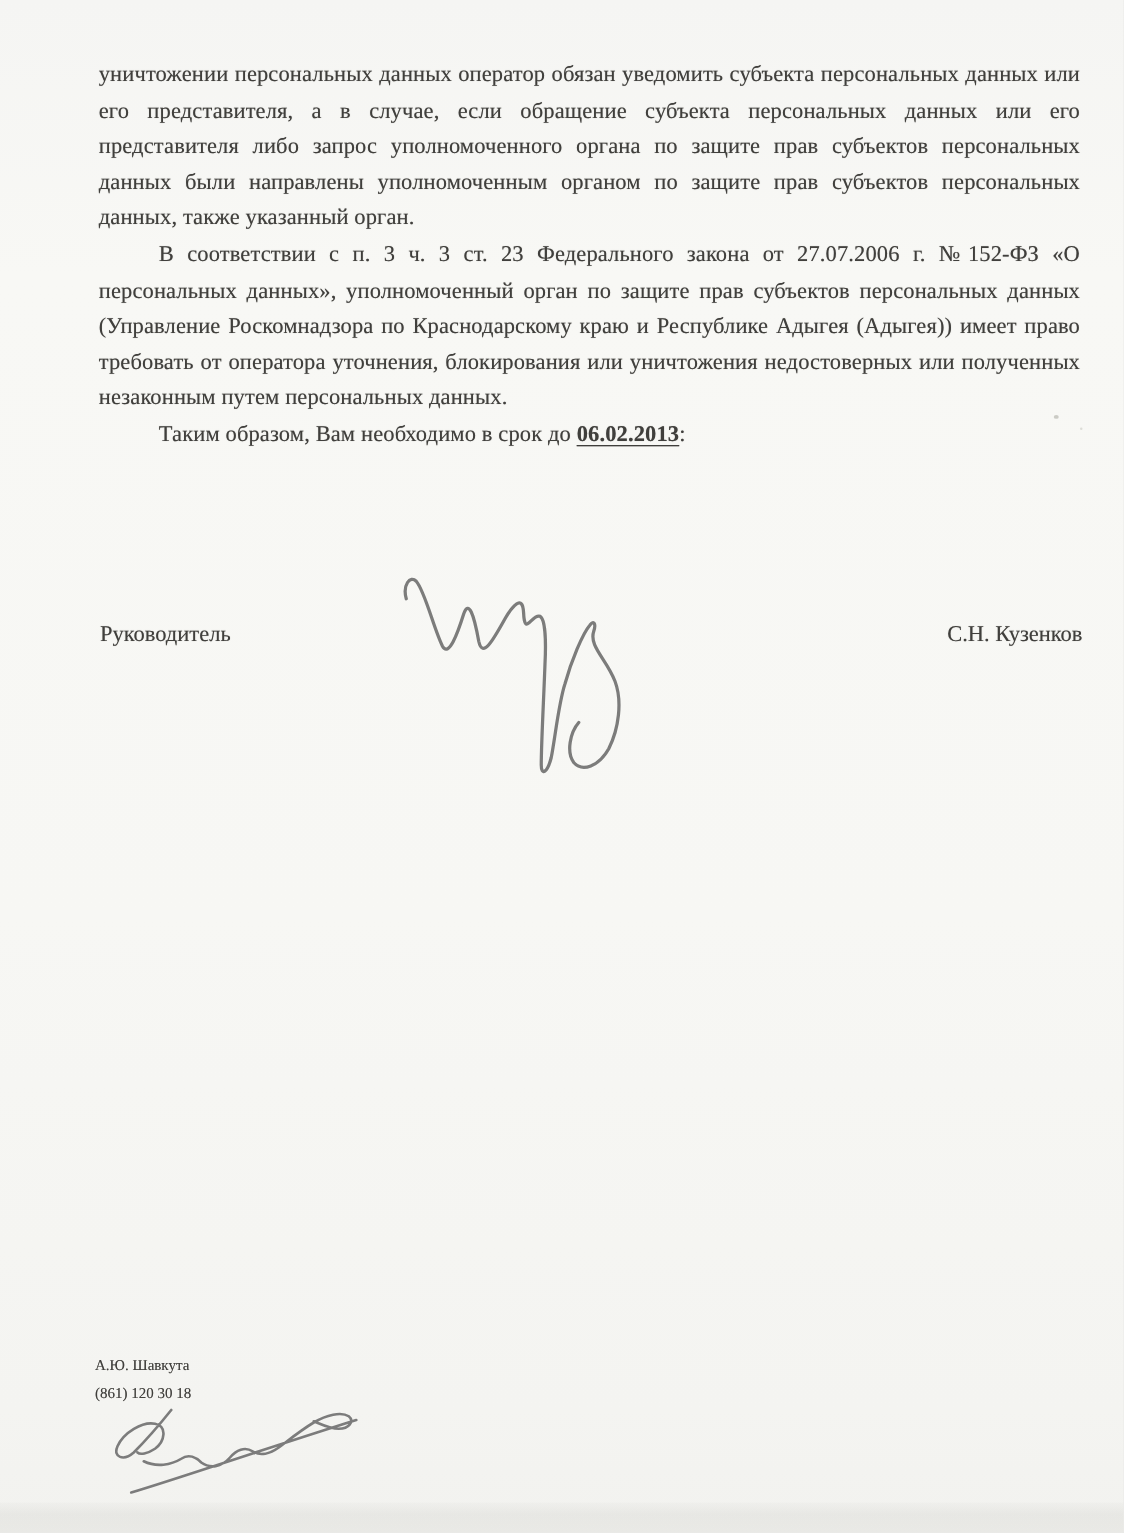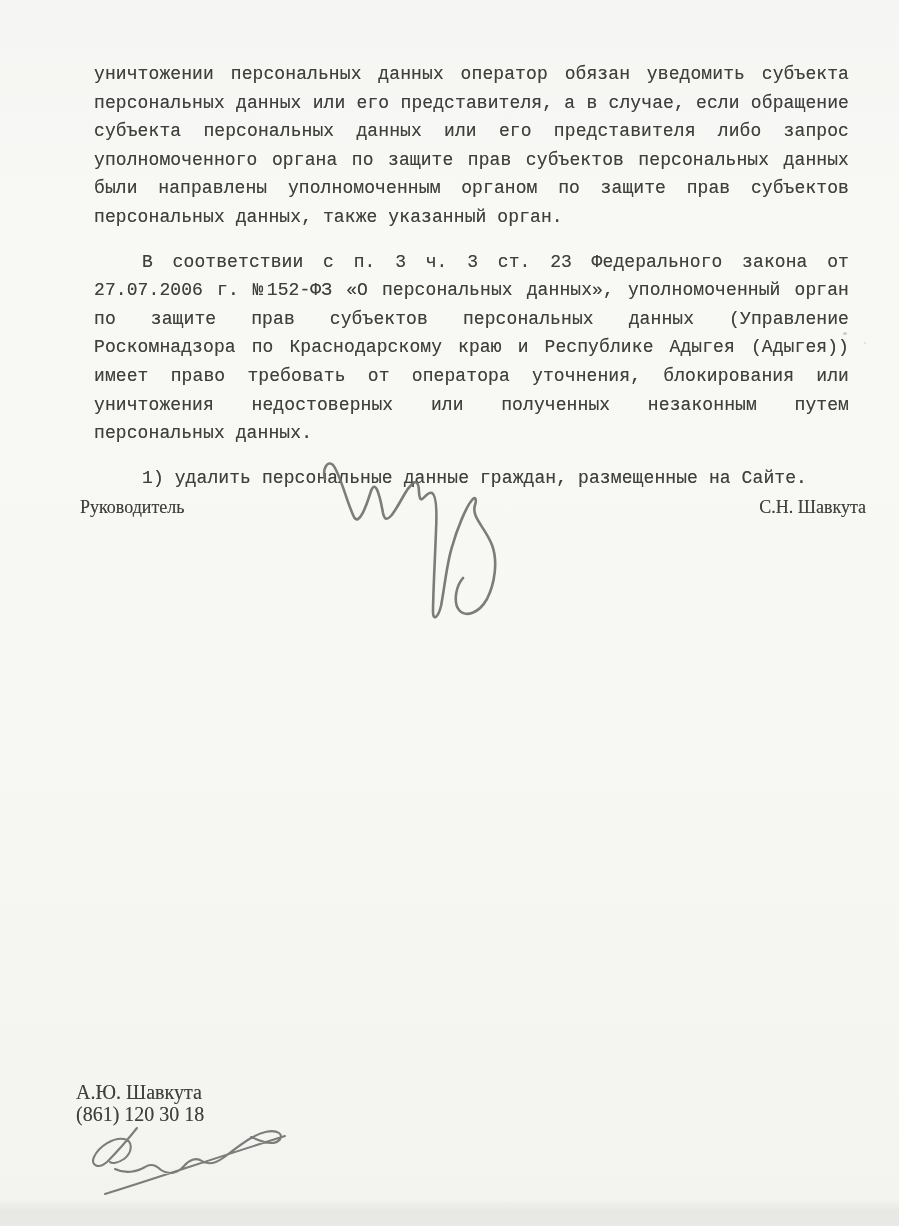--- a/index.html
+++ b/index.html
@@ -22,23 +22,22 @@
     left: 78px;
     top: 44px;
     width: 787px;
     font-size: 18px;
     line-height: 28.6px;
     text-align: justify;
     letter-spacing: 0.1px;
     text-shadow: 0 0 0.6px rgba(64,63,60,0.55);
   }
   .para {
-    margin: 16px;
+    margin: 1px;
     text-indent: 48px;
-    font-family: Liberation Mono, monospace;
   }
   .para.no-indent { text-indent: 0; }
   .deadline-date {
     font-weight: bold;
     text-decoration: underline;
     text-underline-offset: 3px;
   }
   .sig-row {
     position: absolute;
     left: 80px;
@@ -53,21 +52,21 @@
     position: absolute;
     left: 320px;
     top: 455px;
     width: 220px;
     height: 175px;
   }
   .footer-block {
     position: absolute;
     left: 76px;
     top: 1081px;
-    font-size: 20px;
+    font-size: 12px;
     line-height: 22px;
     text-shadow: 0 0 0.5px rgba(64,63,60,0.5);
   }
   .footer-signature {
     position: absolute;
     left: 85px;
     top: 1120px;
     width: 230px;
     height: 92px;
   }
@@ -89,26 +88,26 @@
   svg path { fill: none; stroke-linecap: round; stroke-linejoin: round; }
 </style>
 </head>
 <body>
 
 <div class="page">
 
   <div class="content">
     <p class="para no-indent">уничтожении персональных данных оператор обязан уведомить субъекта персональных данных или его представителя, а в случае, если обращение субъекта персональных данных или его представителя либо запрос уполномоченного органа по защите прав субъектов персональных данных были направлены уполномоченным органом по защите прав субъектов персональных данных, также указанный орган.</p>
     <p class="para">В соответствии с п. 3 ч. 3 ст. 23 Федерального закона от 27.07.2006 г. №152-ФЗ «О персональных данных», уполномоченный орган по защите прав субъектов персональных данных (Управление Роскомнадзора по Краснодарскому краю и Республике Адыгея (Адыгея)) имеет право требовать от оператора уточнения, блокирования или уничтожения недостоверных или полученных незаконным путем персональных данных.</p>
-    <p class="para">1) удалить персональные данные граждан, размещенные на Сайте.</p>
+    <p class="para"><span>Таким образом, Вам необходимо в срок до </span><span class="deadline-date">06.02.2013</span><span>:</span></p>
   </div>
 
   <div class="sig-row">
     <span>Руководитель</span>
-    <span>С.Н. Шавкута</span>
+    <span>С.Н. Кузенков</span>
   </div>
 
   <svg class="main-signature" viewBox="0 0 220 175">
     <path d="M 5,24 C 2,13 8,5 13,10 C 20,18 27,48 34,62 C 39,71 46,52 51,36
              C 55,25 59,36 63,58 C 66,72 74,58 84,40 C 89,31 95,25 97,28
              C 100,31 98,38 100,43 C 102,48 107,36 112,38 C 116,40 117,56 116,76
              C 115,104 113,140 113,157 C 113,166 118,163 121,151
              C 124,136 127,107 132,92 C 137,74 146,52 152,45 C 155,41 157,44 155,50
              C 151,62 165,72 172,90 C 178,106 175,128 167,144
              C 159,158 146,163 139,155 C 133,147 136,131 143,123" stroke="#6e6e6e" stroke-width="2.6" opacity="0.9"></path>

